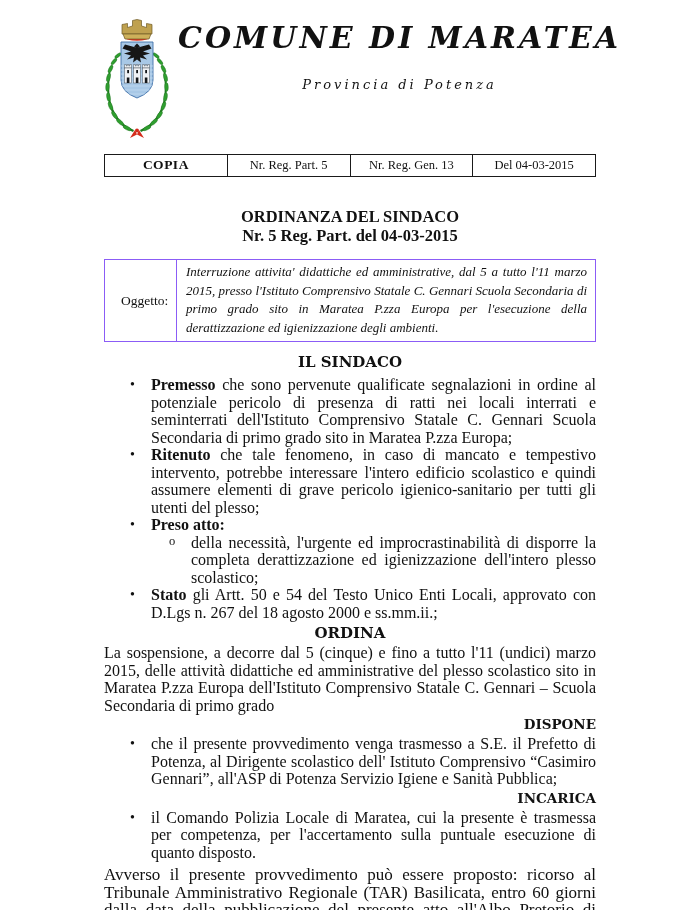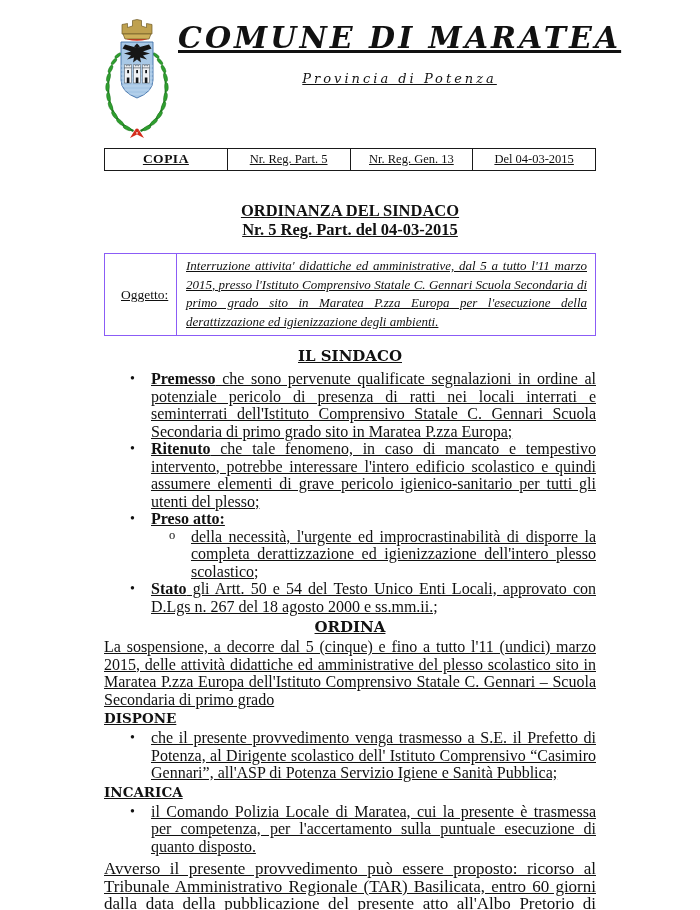--- a/index.html
+++ b/index.html
@@ -7,47 +7,47 @@
   .page {
     position: relative;
     width: 568px;
     height: 910px;
     margin: 0 auto;
     background: #ffffff;
     color: #111111;
     padding: 8px 38px 0 38px;
     overflow: hidden;
     font-family: "Liberation Serif", serif;
-    text-decoration: underline;
   }
 
   
   .header { display: flex; align-items: flex-start; height: 140px; }
   .coat { width: 82px; height: 130px; margin-left: -8px; flex: 0 0 auto; }
   .header-text { flex: 1 1 auto; text-align: center; padding-top: 12px; }
   .comune-title {
     font-family: "DejaVu Serif", serif;
     font-style: italic;
     font-weight: 600;
     font-size: 30px;
     letter-spacing: 3px;
     white-space: nowrap;
   }
   .comune-subtitle {
     font-family: "DejaVu Serif", serif;
     font-style: italic;
     font-size: 13px;
     letter-spacing: 3px;
-    margin-top: 16px;
+    margin-top: 22px;
   }
 
   
   .meta-table {
     width: 100%;
     border-collapse: collapse;
+    margin-top: 6px;
     table-layout: fixed;
   }
   .meta-table td {
     border: 1px solid #1a1a1a;
     text-align: center;
     font-size: 12.5px;
     padding: 2px 2px 3px 2px;
     height: 21px;
   }
   .meta-table td.copia { font-weight: bold; font-size: 13.5px; letter-spacing: 0.5px; }
@@ -71,21 +71,21 @@
   .h-sindaco, .h-ordina {
     text-align: center;
     font-family: "DejaVu Serif", serif;
     font-weight: bold;
     font-size: 15px;
     line-height: 20px;
   }
   .h-sindaco { margin: 10px 0 4px 0; }
   .h-ordina  { margin: 2px 0 0 0; }
   .h-small {
-    text-align: left;
+    text-align: right;
     font-family: "DejaVu Serif", serif;
     font-weight: bold;
     font-size: 13.5px;
     line-height: 17px;
     margin: 2px 0 0 0;
   }
   .body-text { font-size: 16px; line-height: 17.5px; }
   ul.bullets { list-style: none; margin: 2px 0 0 0; padding: 0; }
   ul.bullets > li {
     position: relative;

